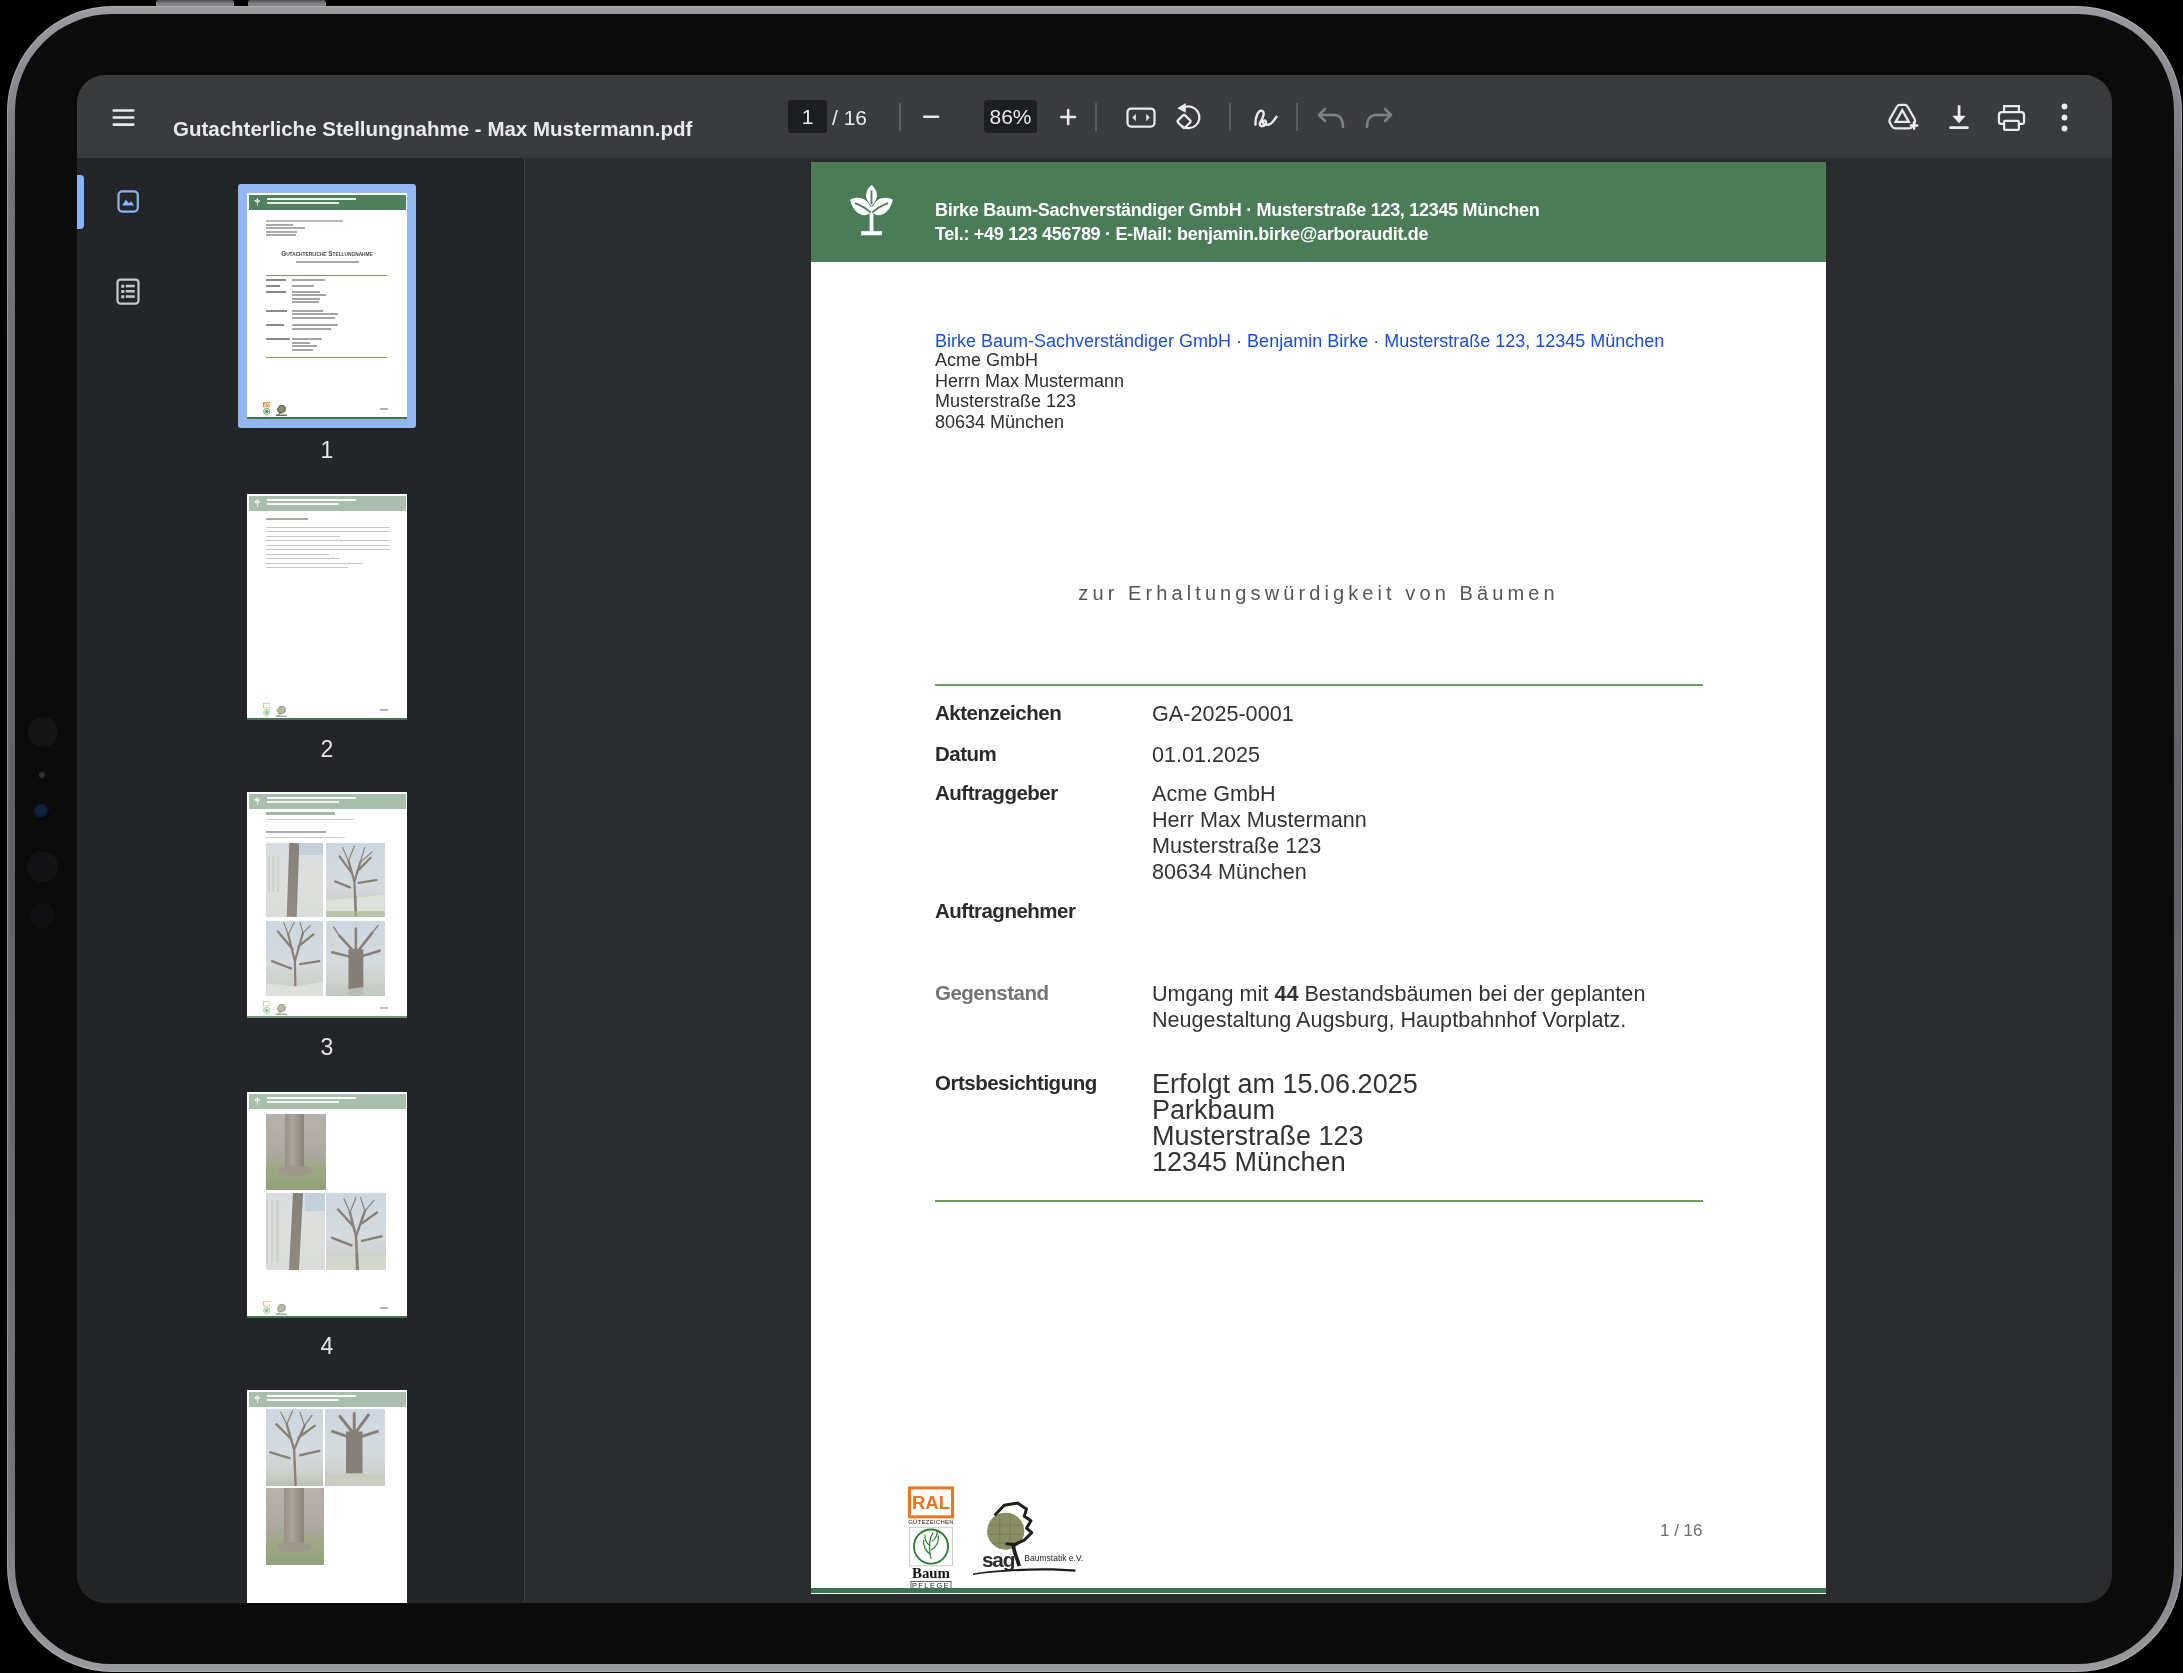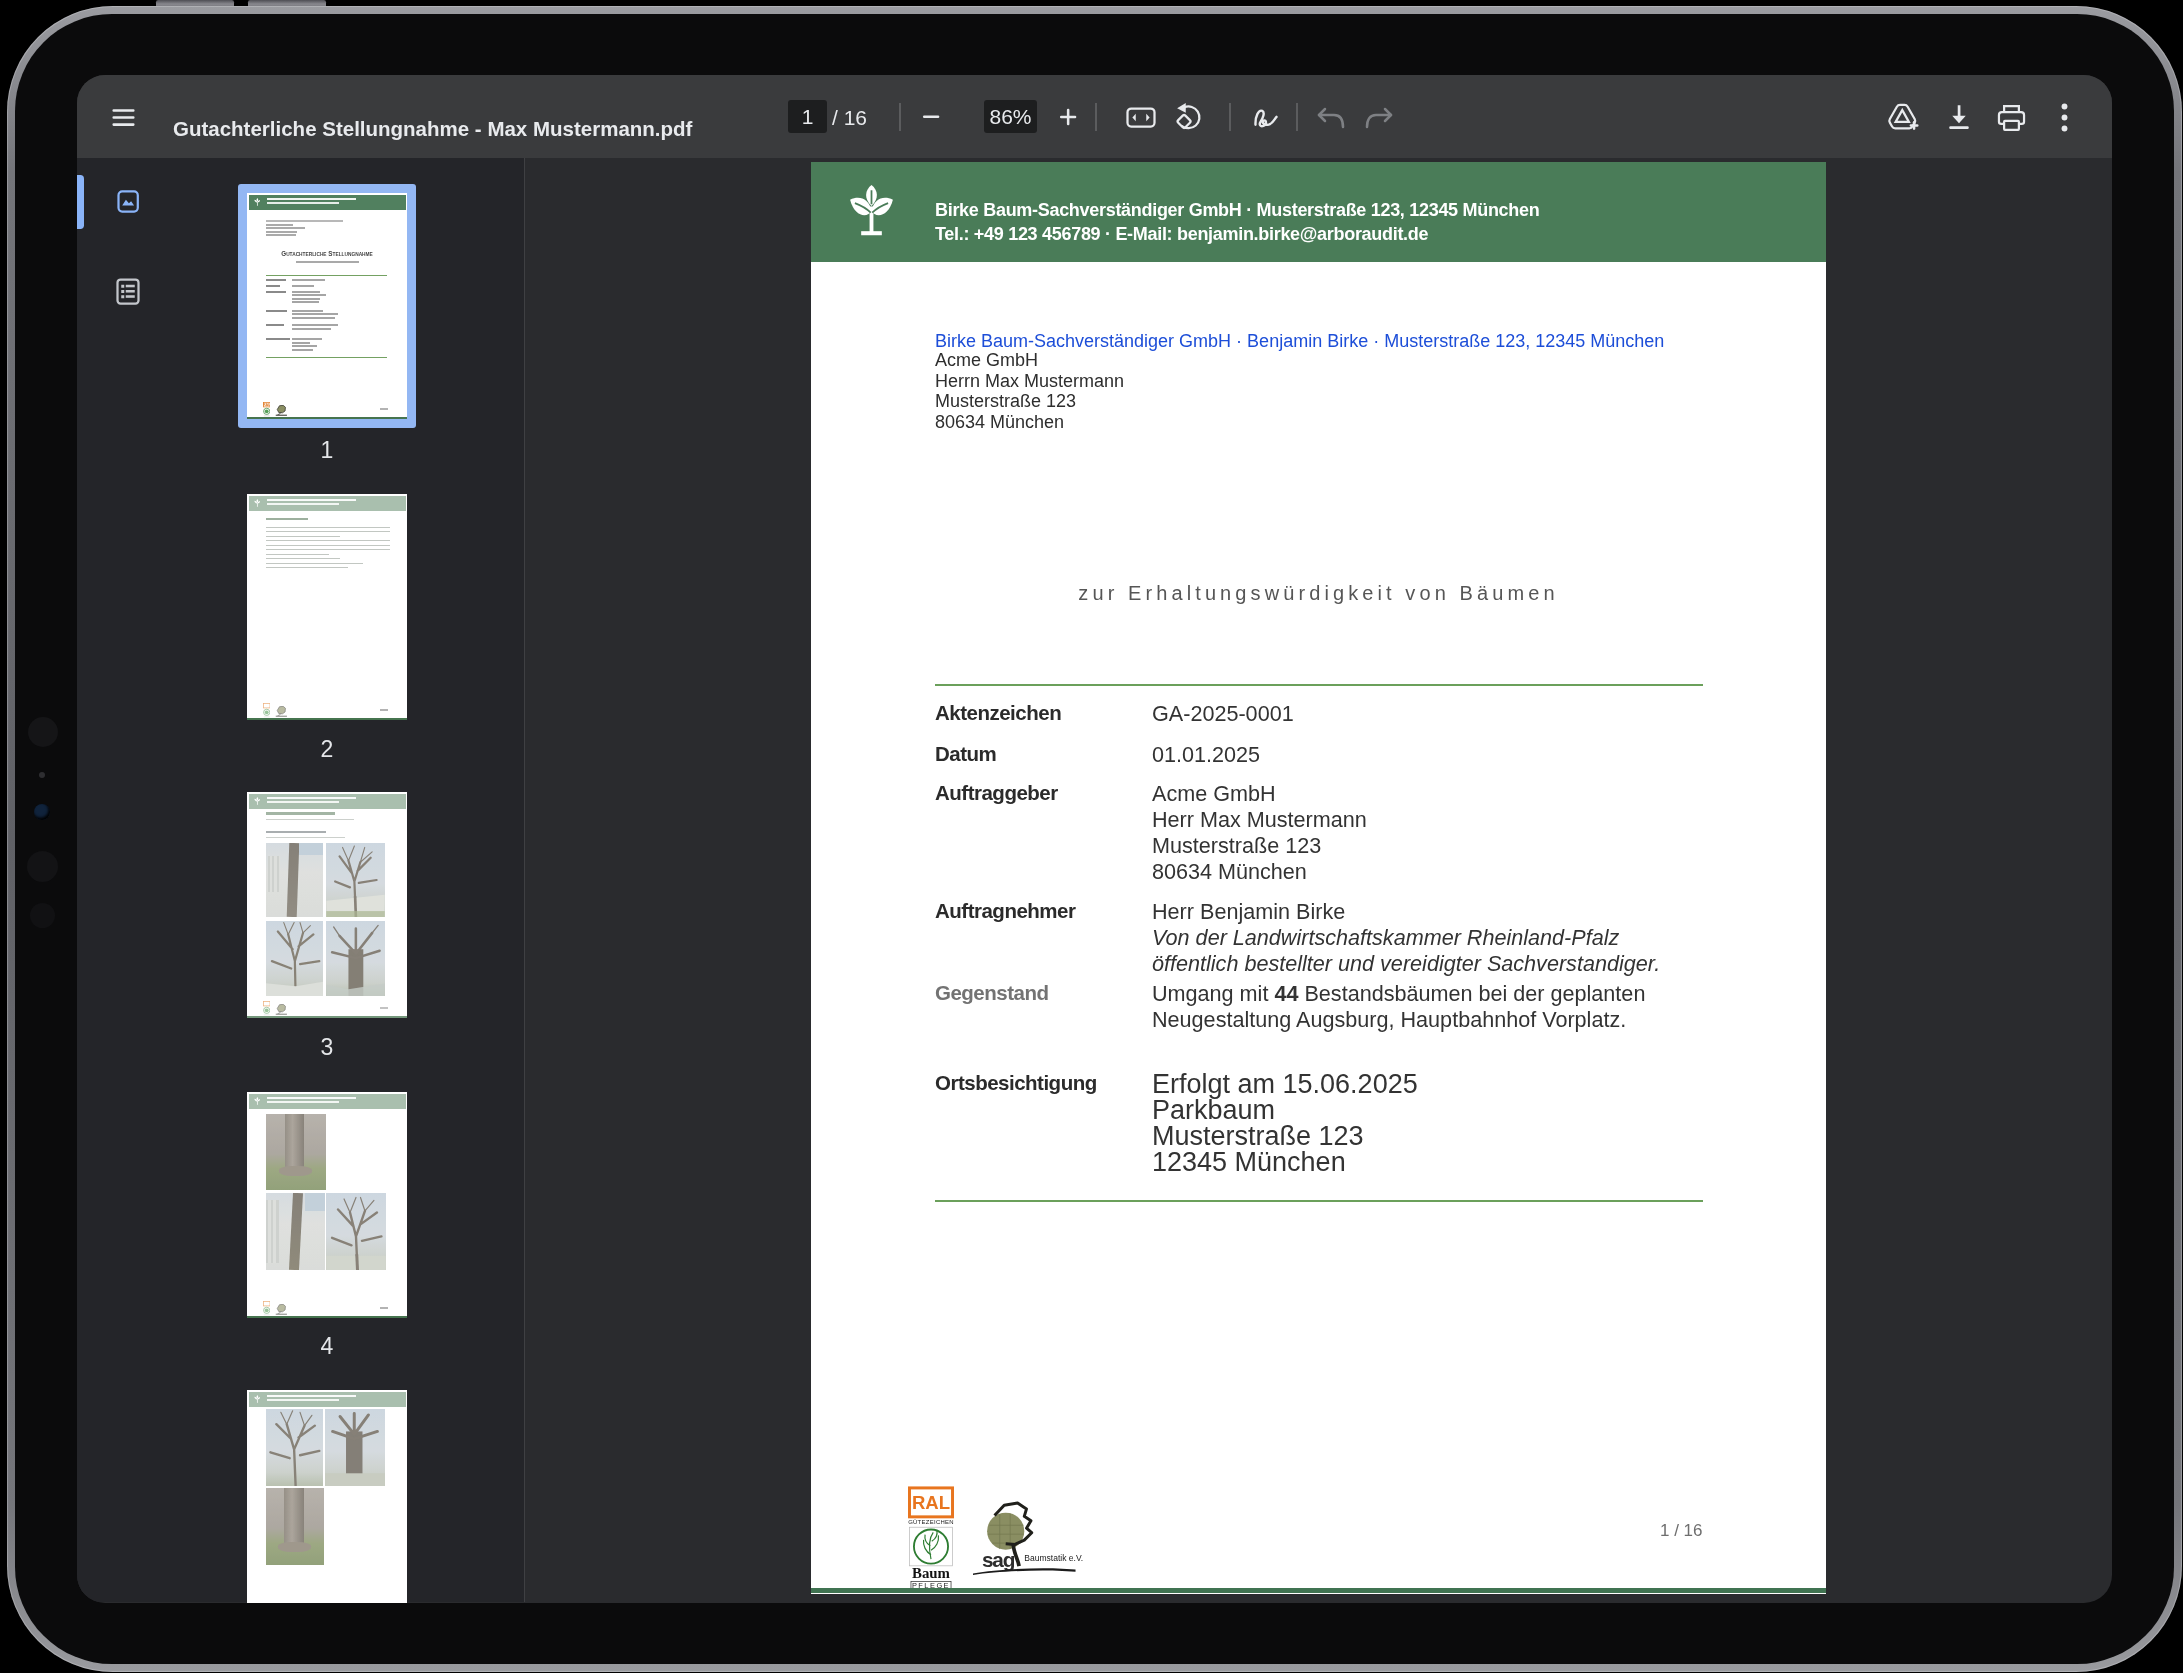--- a/index.html
+++ b/index.html
@@ -404,21 +404,20 @@
       <div class="abs" style="left:124px;top:188px;font-size:18px;line-height:20.5px;color:#2e2e2e;">Acme GmbH<br>Herrn Max Mustermann<br>Musterstraße 123<br>80634 München</div>
       <div class="abs" style="left:0;top:420px;width:1015px;text-align:center;color:#565656;font-size:20px;letter-spacing:4.1px;">zur Erhaltungswürdigkeit von Bäumen</div>
       <div class="abs" style="left:124px;top:522px;width:768px;height:2.2px;background:#6ba05b;"></div>
       <div class="abs" style="left:124px;top:539px;font-size:20.5px;letter-spacing:-0.5px;font-weight:bold;color:#2b2b2b;">Aktenzeichen</div>
       <div class="abs" style="left:341px;top:539px;font-size:21.6px;letter-spacing:0px;color:#333;">GA-2025-0001</div>
       <div class="abs" style="left:124px;top:580px;font-size:20.5px;letter-spacing:-0.5px;font-weight:bold;color:#2b2b2b;">Datum</div>
       <div class="abs" style="left:341px;top:580px;font-size:21.6px;letter-spacing:0px;color:#333;">01.01.2025</div>
       <div class="abs" style="left:124px;top:619px;font-size:20.5px;letter-spacing:-0.5px;font-weight:bold;color:#2b2b2b;">Auftraggeber</div>
       <div class="abs" style="left:341px;top:619px;font-size:21.6px;letter-spacing:0px;line-height:26px;color:#333;">Acme GmbH<br>Herr Max Mustermann<br>Musterstraße 123<br>80634 München</div>
       <div class="abs" style="left:124px;top:737px;font-size:20.5px;letter-spacing:-0.5px;font-weight:bold;color:#2b2b2b;">Auftragnehmer</div>
-      <div class="abs" style="left:341px;top:737px;font-size:21.6px;letter-spacing:0px;line-height:26px;color:#333;">Herr Benjamin Birke<br><i>Von der Landwirtschaftskammer Rheinland-Pfalz<br>öffentlich bestellter und vereidigter Sachverstandiger.</i></div>
       <div class="abs" style="left:124px;top:819px;font-size:20.5px;letter-spacing:-0.5px;font-weight:bold;color:#737373;">Gegenstand</div>
       <div class="abs" style="left:341px;top:819px;font-size:21.6px;letter-spacing:0px;line-height:26px;color:#333;">Umgang mit <b>44</b> Bestandsbäumen bei der geplanten<br>Neugestaltung Augsburg, Hauptbahnhof Vorplatz.</div>
       <div class="abs" style="left:124px;top:909px;font-size:20.5px;letter-spacing:-0.5px;font-weight:bold;color:#2b2b2b;">Ortsbesichtigung</div>
       <div class="abs" style="left:341px;top:909px;font-size:27px;letter-spacing:0px;line-height:26px;color:#333;">Erfolgt am 15.06.2025<br>Parkbaum<br>Musterstraße 123<br>12345 München</div>
       <div class="abs" style="left:124px;top:1038px;width:768px;height:2.2px;background:#6ba05b;"></div>
 
       <svg class="icon" style="left:97px;top:1324px;" width="46" height="104" viewBox="0 0 62 139">
         <rect x="2" y="2" width="58" height="39" fill="#fff" stroke="#e8751f" stroke-width="4"></rect>
         <text x="31" y="31" font-size="25" font-weight="bold" fill="#e8751f" text-anchor="middle" font-family="Liberation Sans">RAL</text>
         <text x="31" y="51" font-size="8" fill="#222" text-anchor="middle" letter-spacing="0.4" font-family="Liberation Sans">GÜTEZEICHEN</text>

